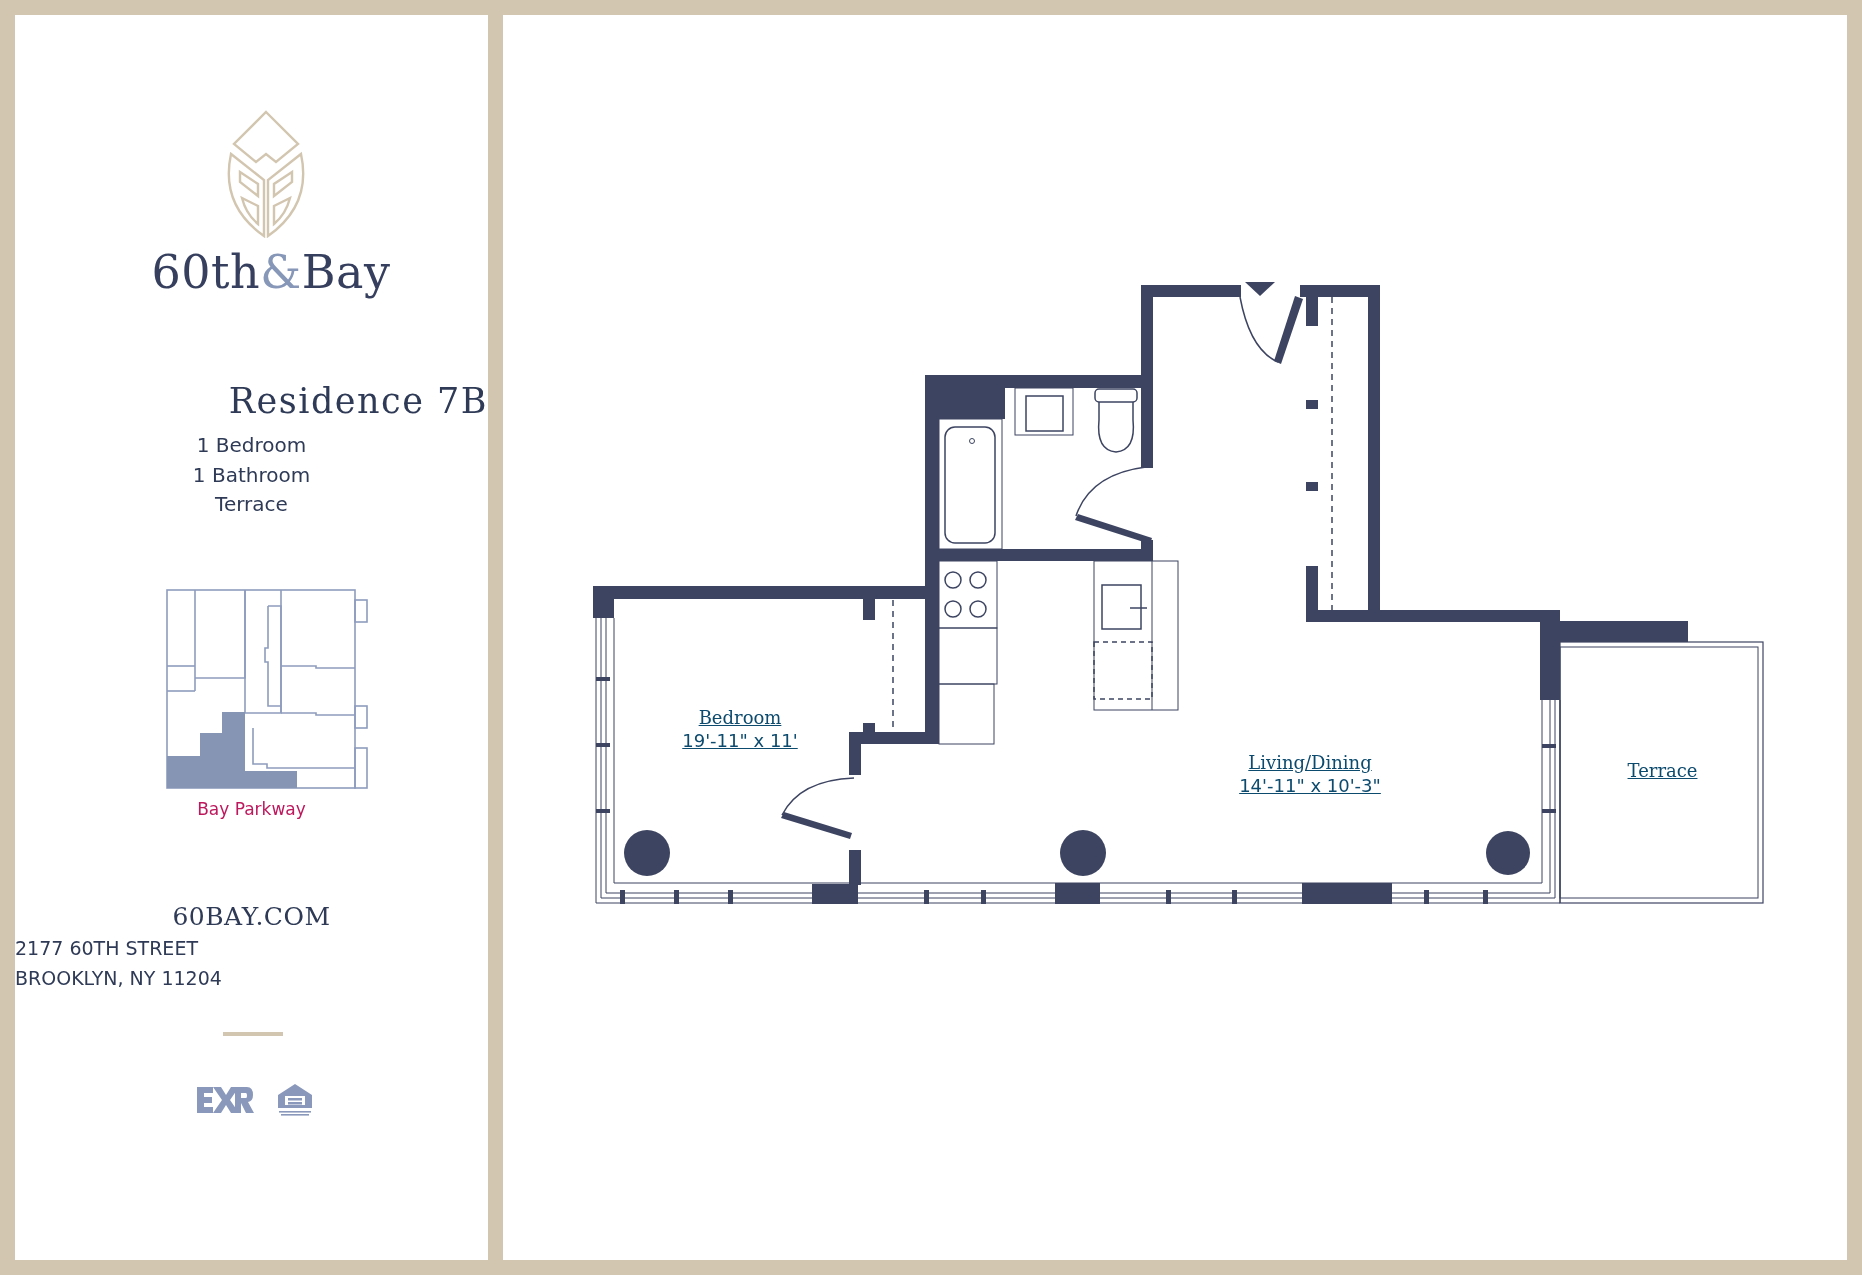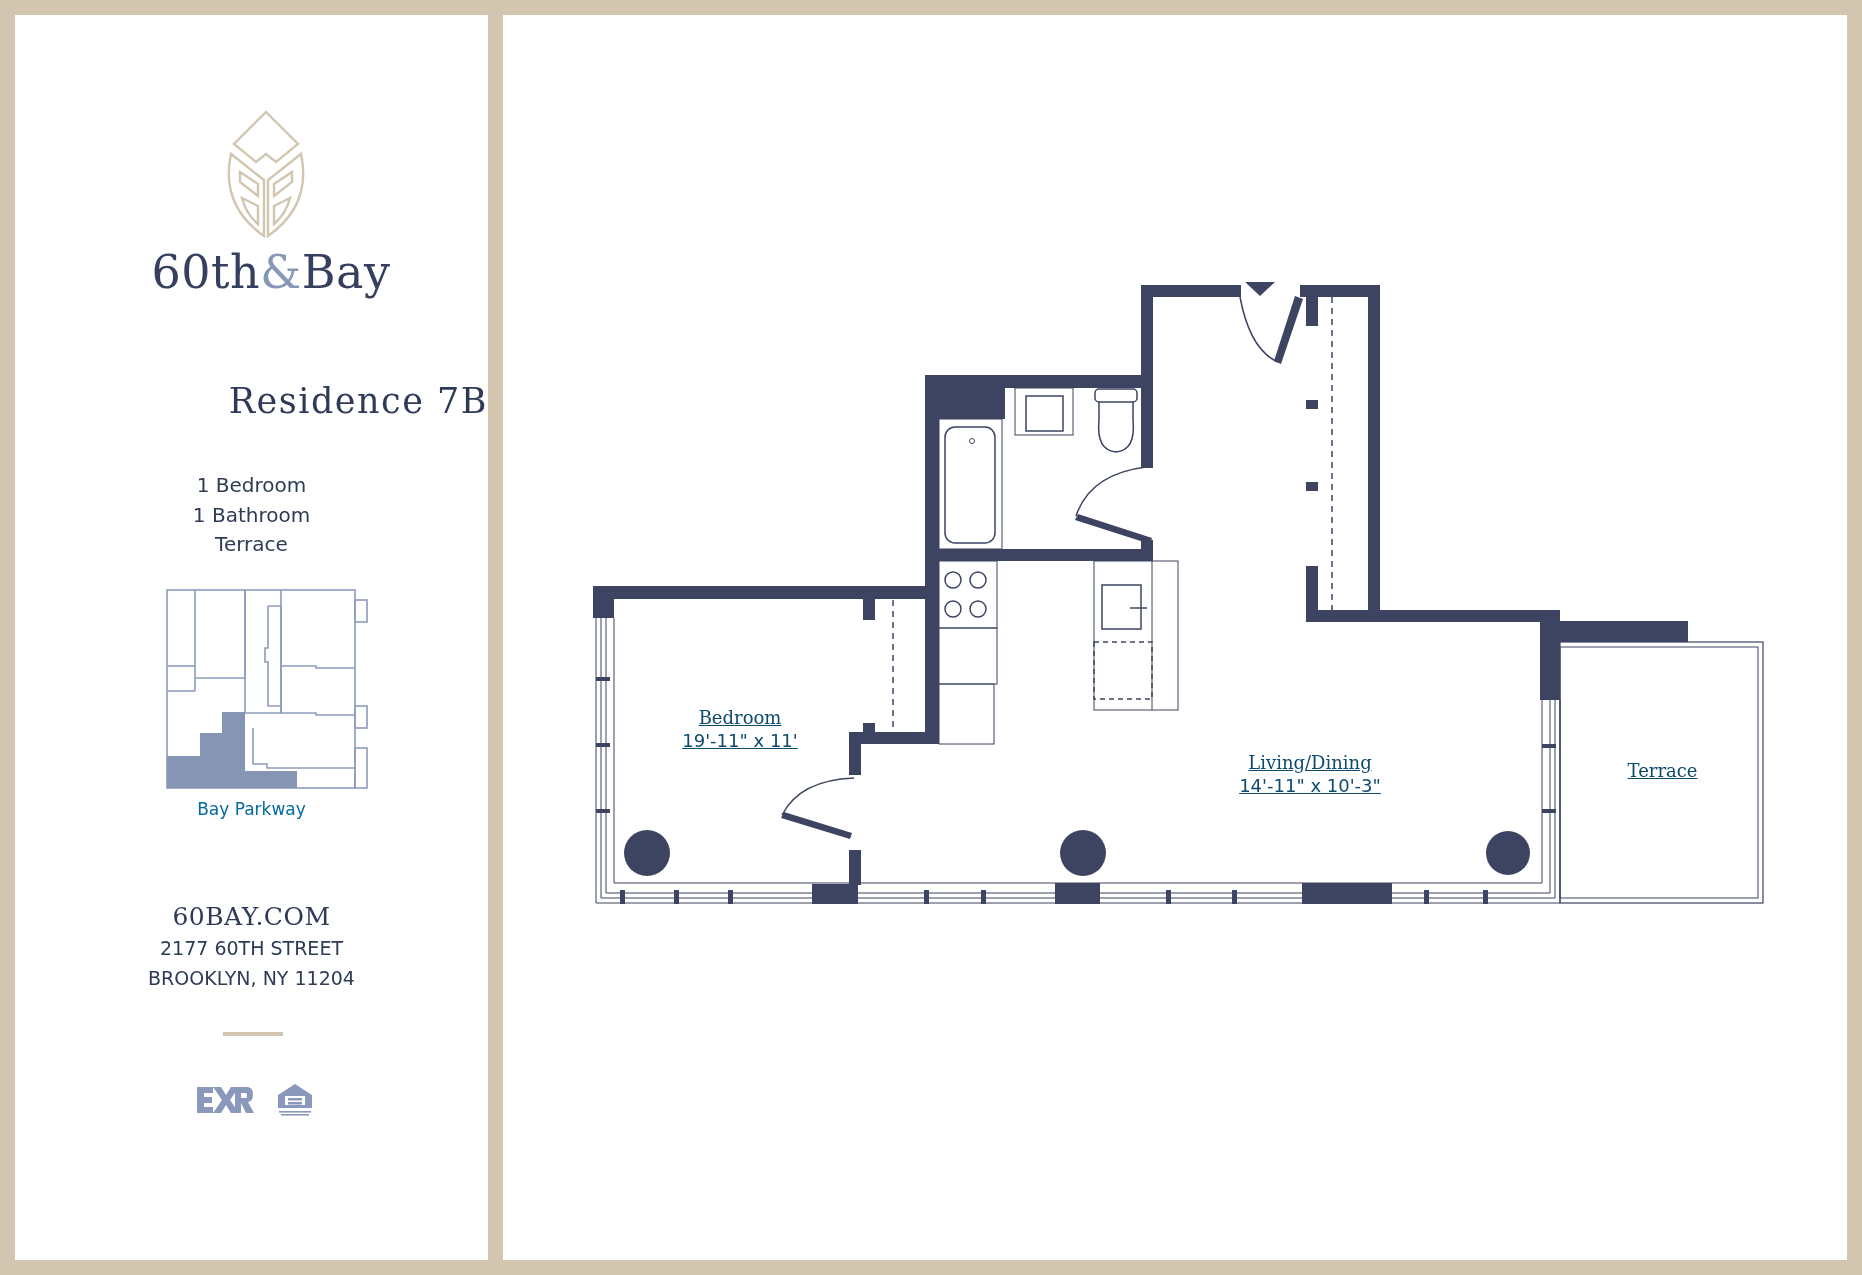--- a/index.html
+++ b/index.html
@@ -4,25 +4,25 @@
 <style>
   * { box-sizing: border-box; margin: 0; padding: 0; }
   html, body { width: 1862px; height: 1275px; background: #d3c6b0; overflow: hidden; }
   body { position: relative; font-family: "Liberation Sans", sans-serif; color: #2e3a56; }
   .panel-left { position: absolute; left: 15px; top: 15px; width: 473px; height: 1245px; background: #ffffff; }
   .panel-right { position: absolute; left: 503px; top: 15px; width: 1344px; height: 1245px; background: #ffffff; }
   .logo-mark { position: absolute; left: 205px; top: 95px; width: 92px; height: 128px; }
   .brand { position: absolute; left: 0; width: 512px; top: 230px; text-align: center; font-family: "DejaVu Serif", serif; font-size: 46px; color: #36405e; letter-spacing: 0.5px; }
   .brand .amp { color: #8797b8; }
   .res-title { position: absolute; left: 0; width: 473px; top: 366px; text-align: right; font-family: "DejaVu Serif", serif; font-size: 35px; color: #2e3a56; letter-spacing: 1.5px; }
-  .res-line { position: absolute; left: 0; width: 473px; text-align: center; font-family: "DejaVu Sans", sans-serif; font-size: 20px; color: #2e3a56; margin-top: 40px; }
+  .res-line { position: absolute; left: 0; width: 473px; text-align: center; font-family: "DejaVu Sans", sans-serif; font-size: 20px; color: #2e3a56; }
   .keyplan { position: absolute; left: 150px; top: 573px; width: 210px; height: 205px; }
-  .keyplan-label { position: absolute; left: 0; width: 473px; top: 784px; text-align: center; font-size: 17px; color: #0369a1; font-family: "DejaVu Sans", sans-serif; }
+  .keyplan-label { position: absolute; left: 0; width: 473px; top: 784px; text-align: center; font-size: 17px; color: #be185d; font-family: "DejaVu Sans", sans-serif; }
   .website { position: absolute; left: 0; width: 473px; top: 887px; text-align: center; font-family: "DejaVu Serif", serif; font-size: 25px; color: #2e3a56; letter-spacing: 0.5px; }
-  .addr { position: absolute; left: 0; width: 473px; text-align: center; font-family: "DejaVu Sans", sans-serif; font-size: 19px; color: #2e3a56; }
+  .addr { position: absolute; left: 0; width: 473px; text-align: left; font-family: "DejaVu Sans", sans-serif; font-size: 19px; color: #2e3a56; }
   .rule { position: absolute; left: 208px; top: 1017px; width: 60px; height: 4px; background: #d3c6b0; }
   .exr { position: absolute; left: 180px; top: 1070px; width: 60px; height: 30px; }
   .eho { position: absolute; left: 260px; top: 1067px; width: 40px; height: 36px; }
   .disclaimer { position: absolute; left: 90px; width: 320px; top: 1122px; text-align: center; font-family: "DejaVu Sans", sans-serif; font-size: 10.5px; line-height: 15px; color: #8e9ac0; }
   .plan { position: absolute; left: 0; top: 0; width: 1862px; height: 1275px; pointer-events: none; }
   .plan-label { position: absolute; text-align: center; color: #0c4a6e; text-decoration: underline; }
   .plan-label .name { font-family: "DejaVu Serif", serif; font-size: 18px; display: block; }
   .plan-label .dim { font-family: "DejaVu Sans", sans-serif; font-size: 18px; display: block; margin-top: 2px; }
 </style>
 </head>

